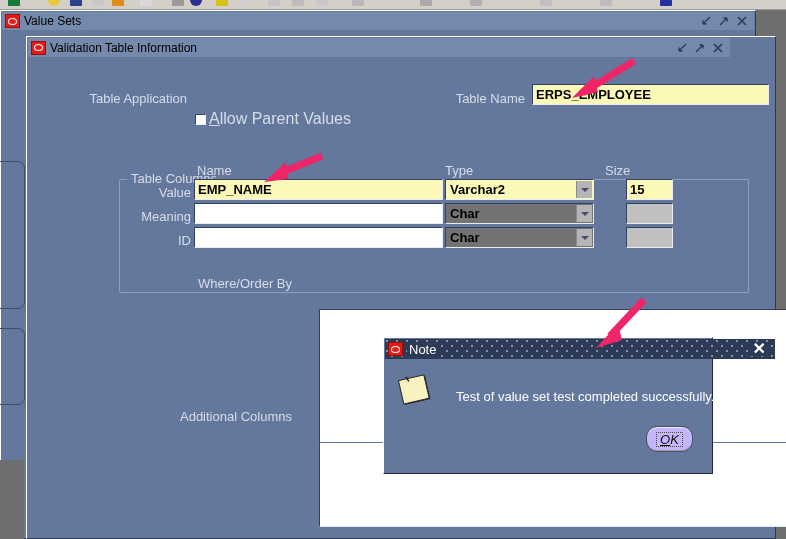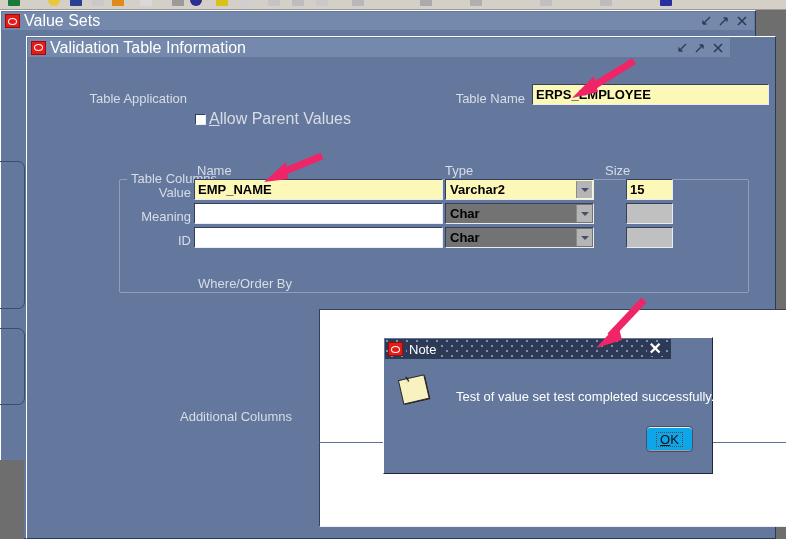--- a/index.html
+++ b/index.html
@@ -33,21 +33,21 @@
     display:flex;align-items:center;
   }
   .ora-logo{
     width:13px;height:12px;background:#e41b17;border:1px solid #9d0b08;
     margin-left:3px;margin-right:4px;
     display:flex;align-items:center;justify-content:center;flex:none;
   }
   .ora-logo i{
     display:block;width:7px;height:5px;border:1.5px solid #ffffff;border-radius:50%;
   }
-  .win-title{color:#ffffff;font-size:16px;white-space:nowrap;}
+  .win-title{color:#000000;font-size:12px;white-space:nowrap;}
   .win-btns{margin-left:auto;display:flex;align-items:center;gap:6px;padding-right:6px;}
   .win-btn{width:12px;height:12px;position:relative;cursor:default;}
   .win-btn svg{display:block;}
   
   .ghost-rect{
     position:absolute;border:1px solid #3d4d6b;border-radius:7px;
     background:transparent;
   }
   
   #parent-dark{
@@ -131,21 +131,21 @@
   }
   
   #note-dialog{
     position:absolute;left:383px;top:337px;width:330px;height:137px;
     background:#64789d;
     border:1px solid #ffffff;
     border-right:1px solid #1d2840;border-bottom:1px solid #1d2840;
     box-sizing:border-box;
   }
   #note-titlebar{
-    position:absolute;left:1px;top:1px;width:286px;height:20px;
+    position:absolute;left:1px;top:1px;width:390px;height:20px;
     background:#2c3a55;display:flex;align-items:center;
     background-image:
       radial-gradient(circle at 2px 2px, #8090ad 1px, transparent 1.2px),
       radial-gradient(circle at 7px 7px, #8090ad 1px, transparent 1.2px);
     background-size:10px 10px,10px 10px;
   }
   #note-titlebar .ora-logo{background:#e41b17;}
   #note-title-text{color:#ffffff;font-size:13px;margin-right:8px;
     background:#2c3a55;padding:0 2px;}
   #note-close{
@@ -154,24 +154,24 @@
   }
   #note-icon{
     position:absolute;left:13px;top:33px;width:38px;height:38px;
   }
   #note-message{
     position:absolute;left:72px;top:41px;width:260px;
     color:#ffffff;font-size:13px;line-height:16px;margin-top:10px;
   }
   #note-ok{
     position:absolute;left:262px;top:88px;width:47px;height:26px;
-    background:#0ea5e9;border-radius:4px;border:1px solid #454f66;
+    background:#c4b5fd;border-radius:11px;border:1px solid #454f66;
     box-shadow:inset 0 1px 0 #ececec, inset 0 -1px 0 #9d9d9d;
     box-sizing:border-box;display:flex;align-items:center;justify-content:center;
-    font-size:13px;color:#101010;
+    font-size:13px;color:#101010;font-style:italic;
   }
   #note-ok .inner{
     border:1px dotted #4a4a4a;padding:0 3px;line-height:13px;
   }
   
   #allow-parent-row{position:absolute;left:194px;top:110px;display:flex;align-items:center;}
   #allow-parent-box{
     width:11px;height:11px;background:#ffffff;
     border-top:1px solid #33415c;border-left:1px solid #33415c;
     border-right:1px solid #e9ecf2;border-bottom:1px solid #e9ecf2;

